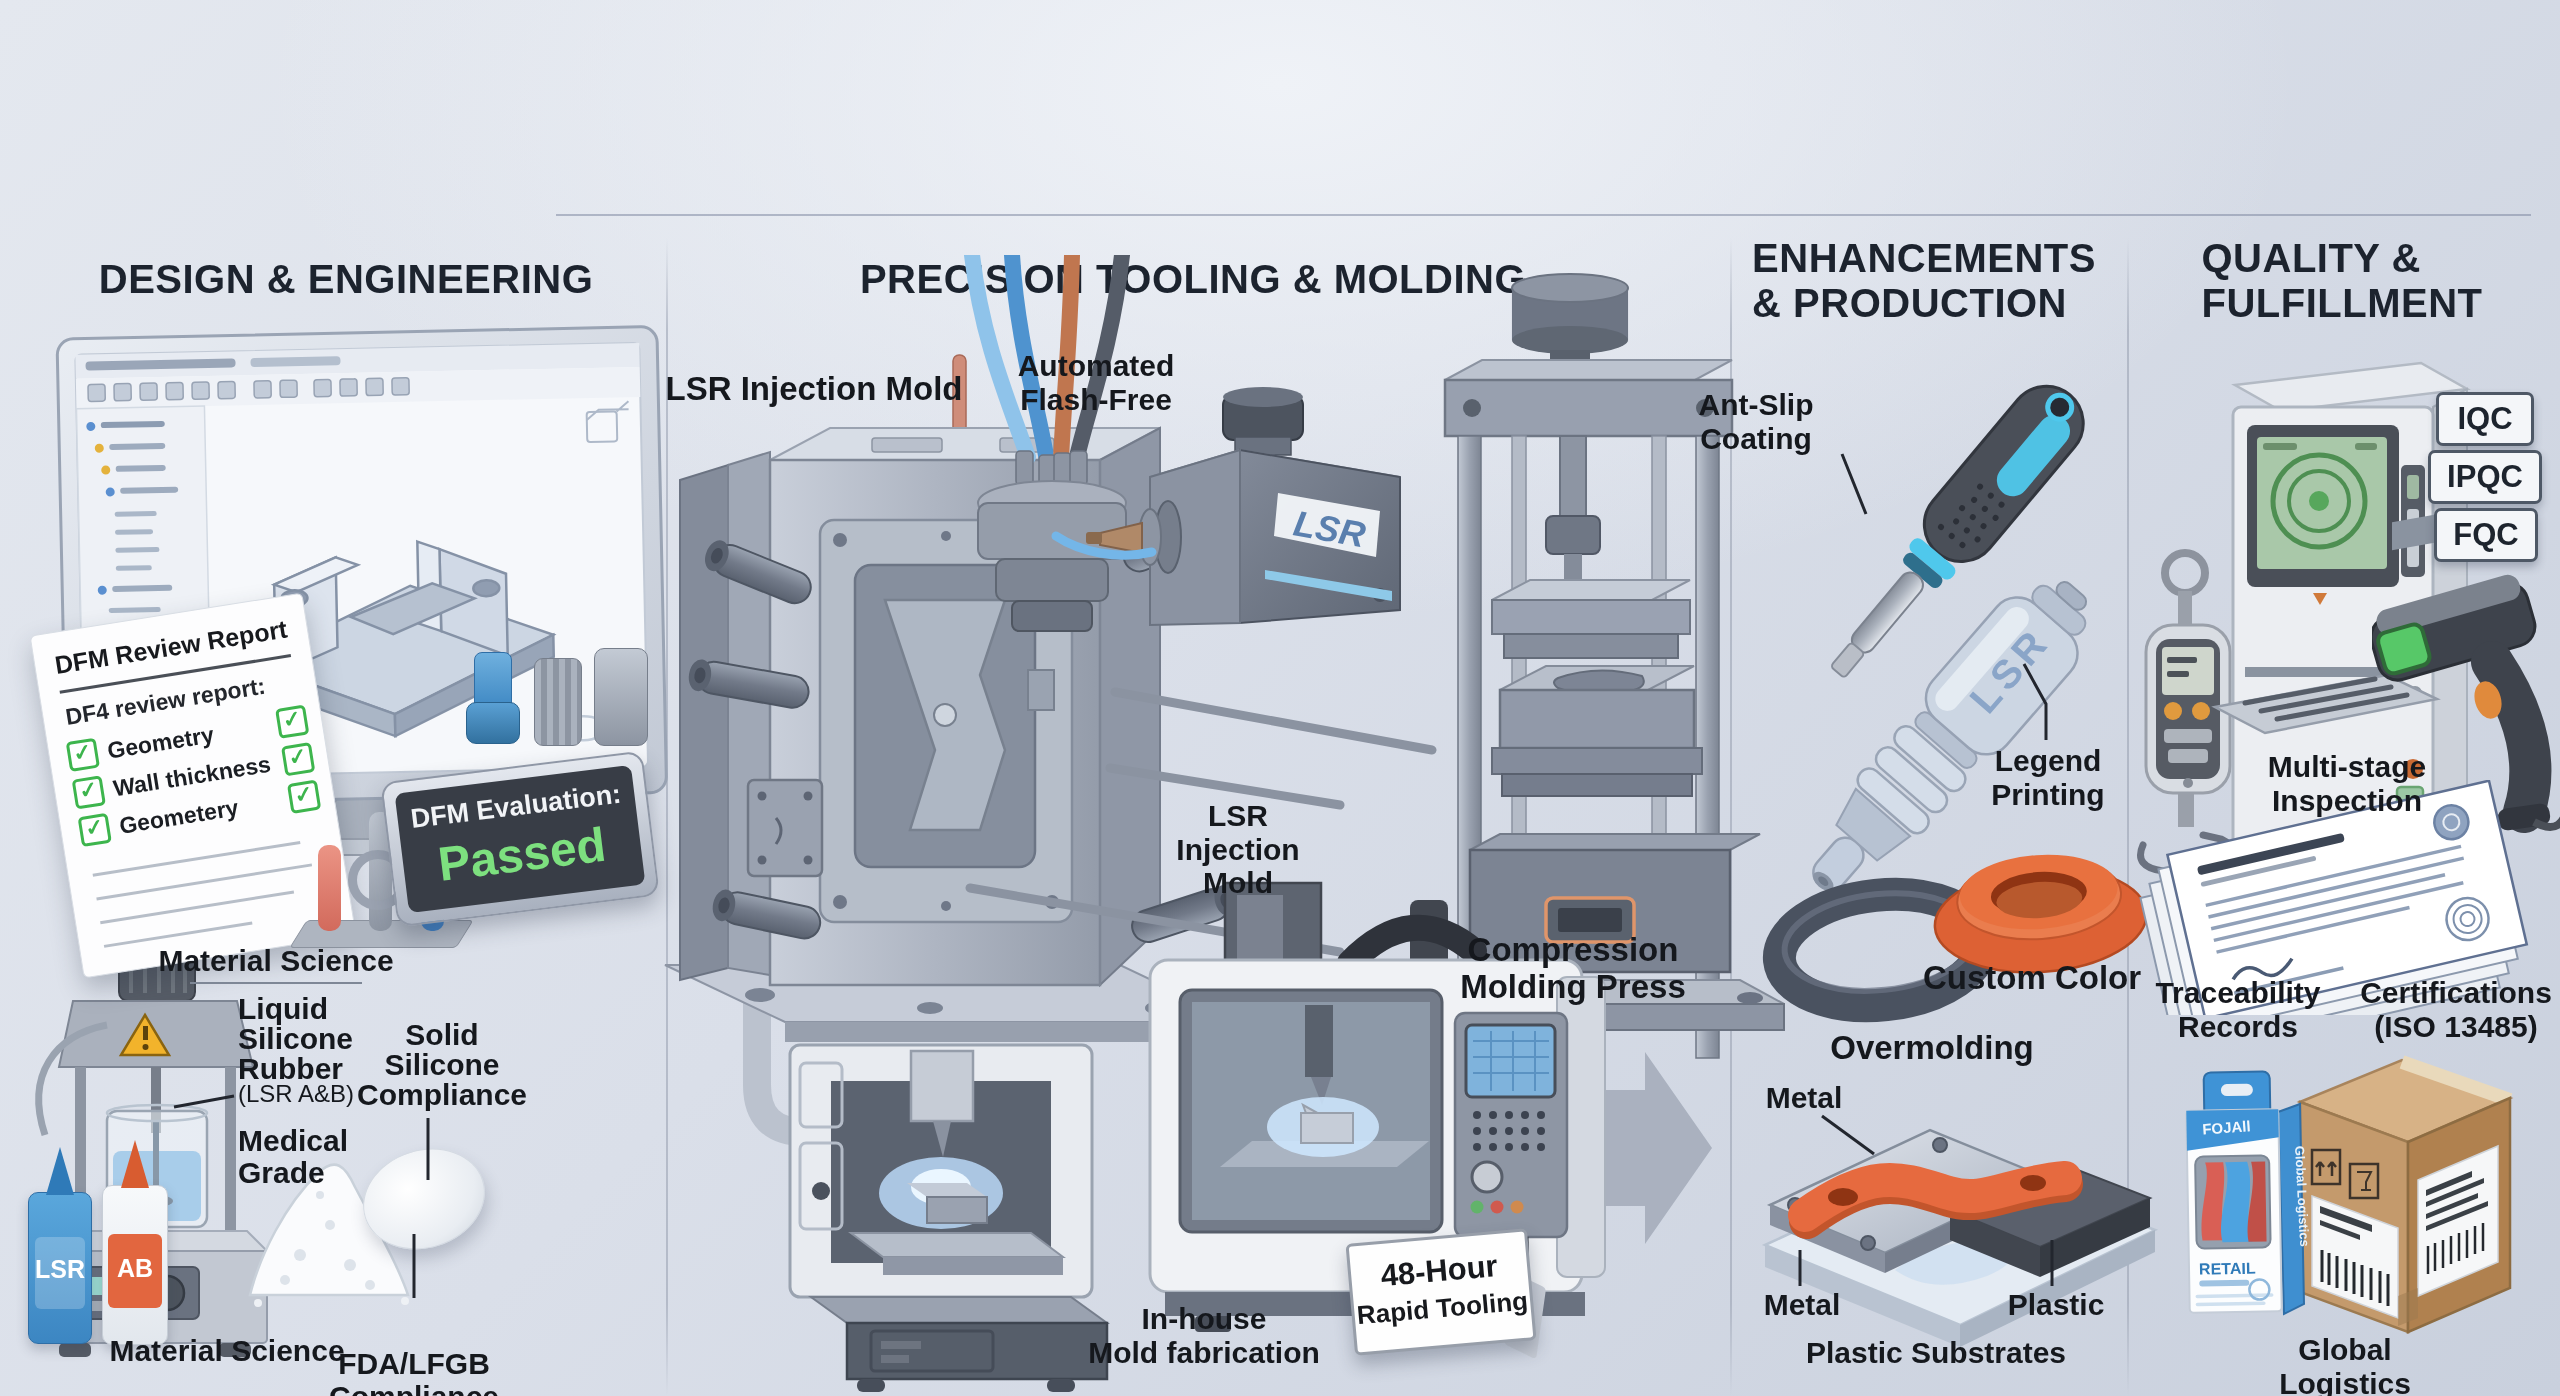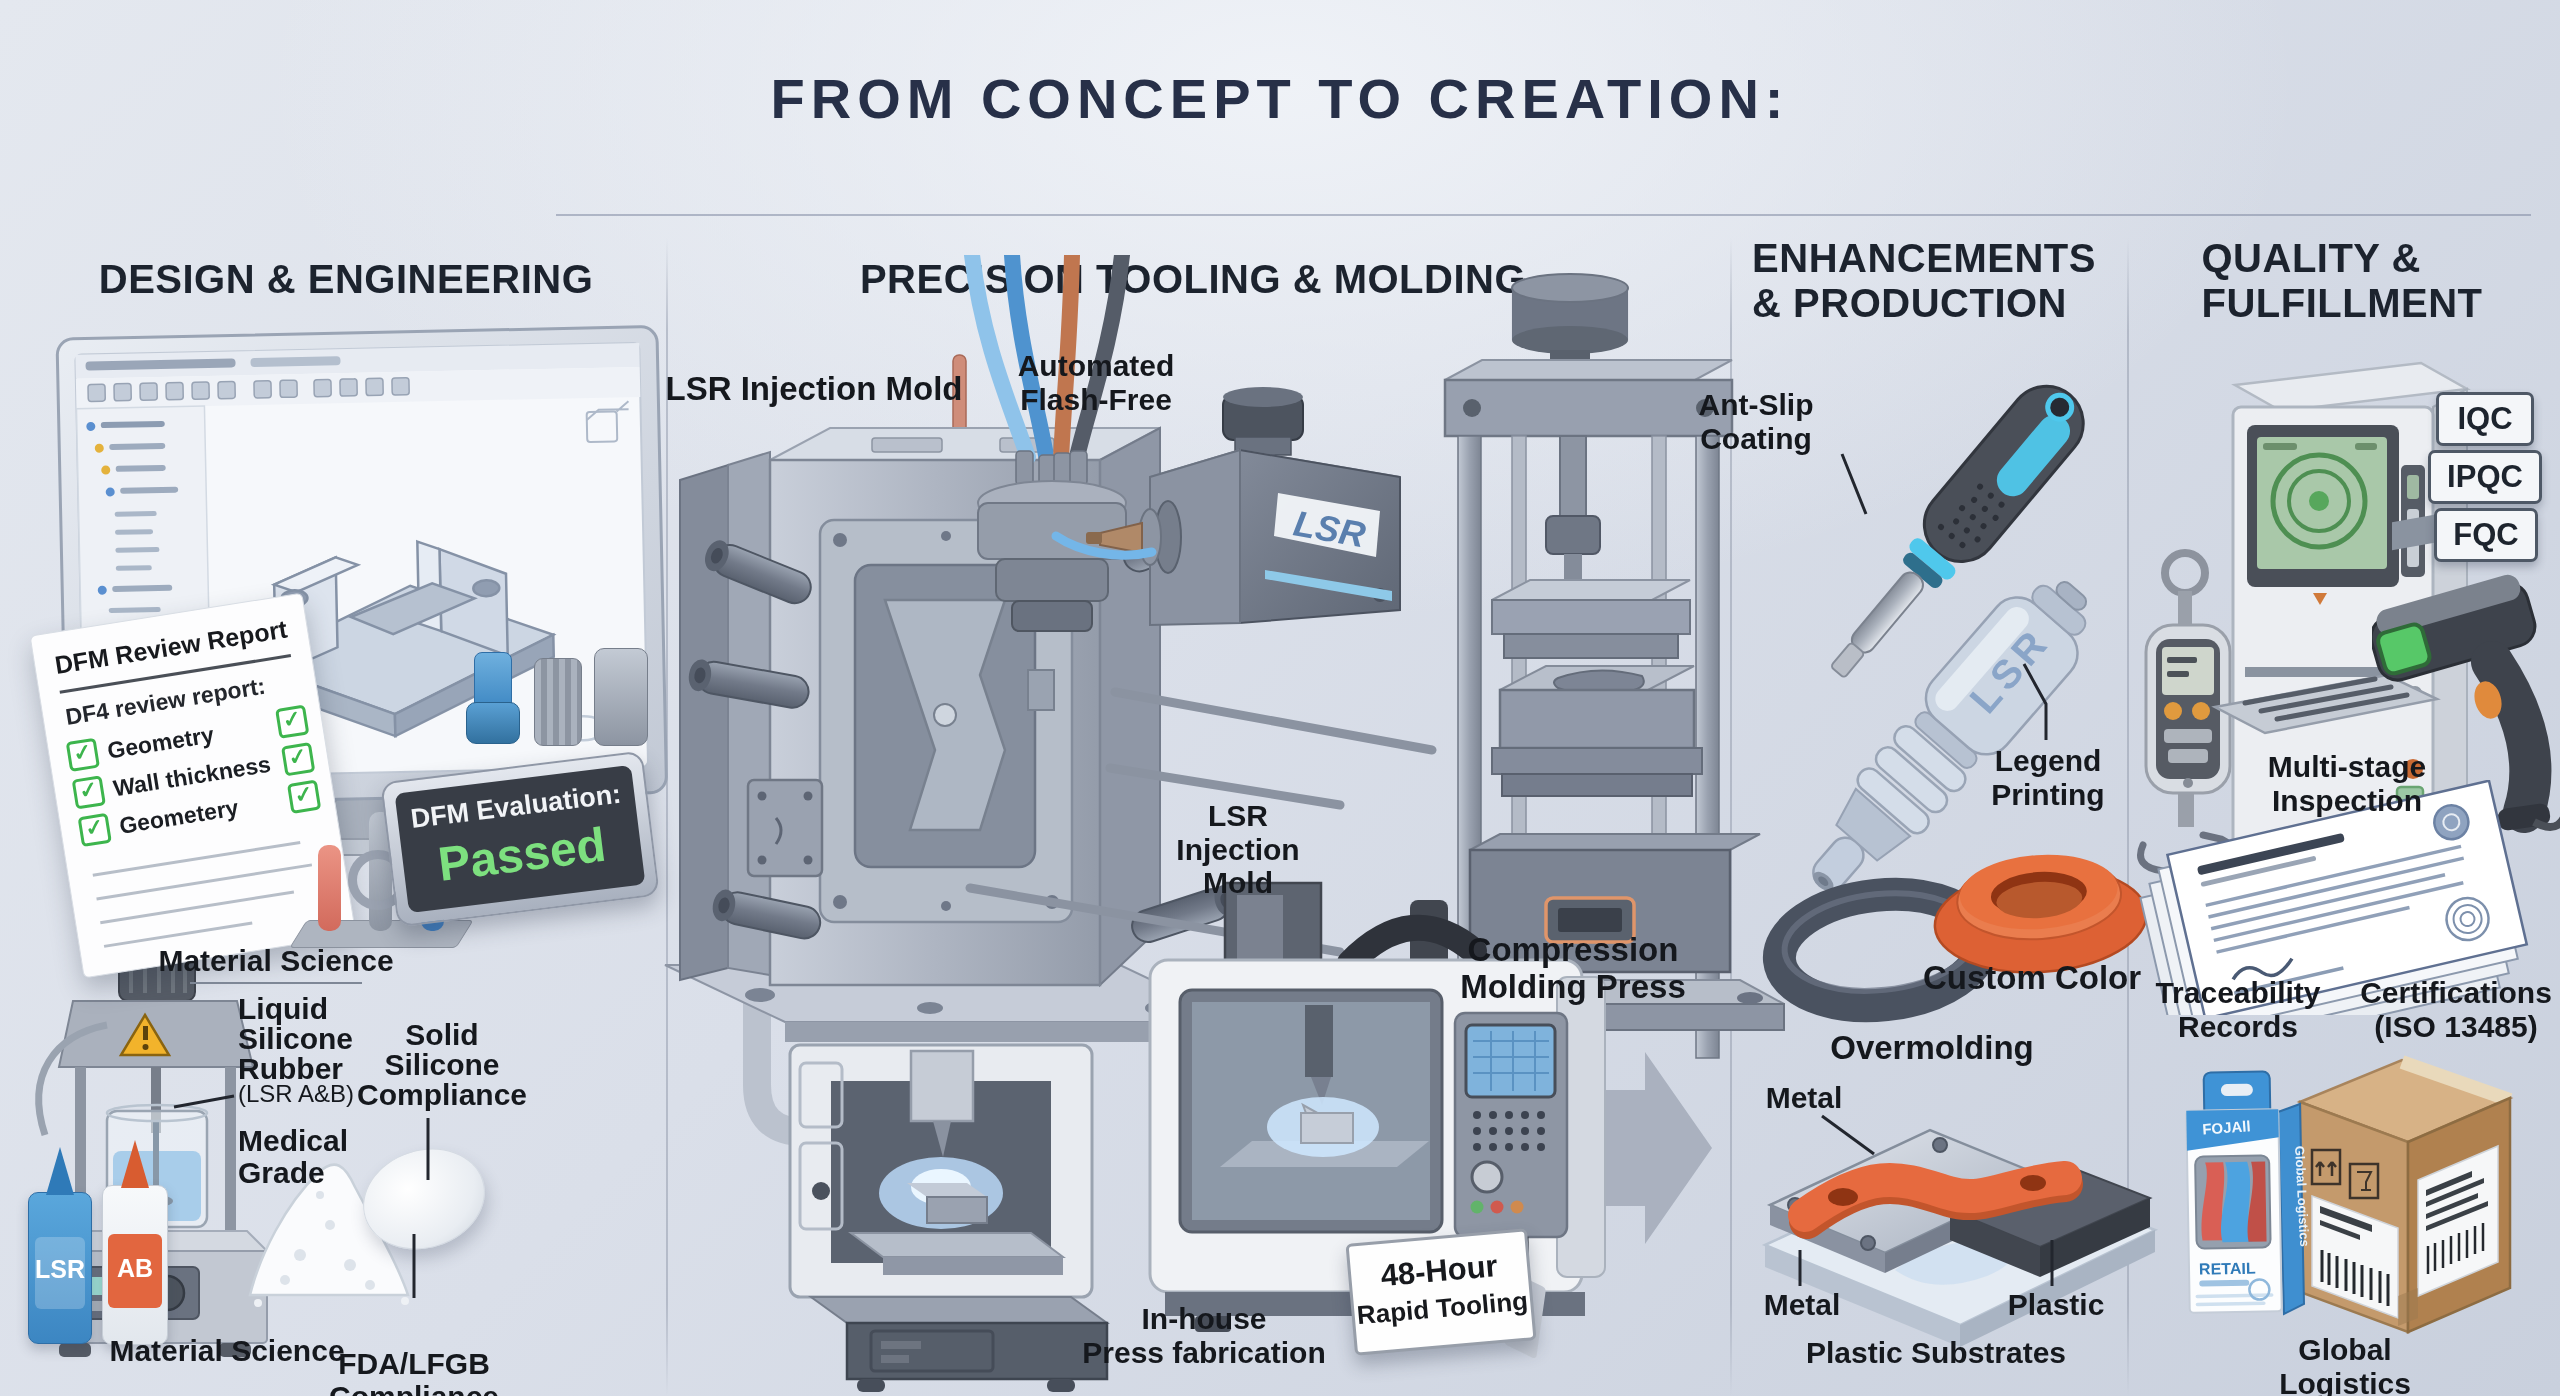--- a/index.html
+++ b/index.html
@@ -69,21 +69,20 @@
 </style>
 </head>
 <body>
 
 <div class="stage">
 
   <div class="vdiv" style="left:666px"></div>
   <div class="vdiv" style="left:1730px"></div>
   <div class="vdiv" style="left:2127px"></div>
 
-  <div class="title1">FROM CONCEPT TO CREATION:</div>
   <div class="hrline" style="left:556px;top:214px;width:1975px"></div>
 
   <div class="sec-hdr" style="left:346px;top:257px">DESIGN &amp; ENGINEERING</div>
   <div class="sec-hdr" style="left:1193px;top:257px">PRECISION TOOLING &amp; MOLDING</div>
   <div class="sec-hdr" style="left:1924px;top:236px">ENHANCEMENTS
 &amp; PRODUCTION</div>
   <div class="sec-hdr" style="left:2342px;top:236px">QUALITY &amp;
 FULFILLMENT</div>
 
   <svg class="abs" style="left:50px;top:325px" width="625" height="545" viewBox="0 0 625 545">
@@ -888,21 +887,21 @@
 
   <div class="lbl big" style="left:814px;top:371px">LSR Injection Mold</div>
   <div class="lbl" style="left:1096px;top:349px">Automated
 Flash-Free</div>
   <div class="lbl" style="left:1238px;top:799px">LSR
 Injection
 Mold</div>
   <div class="lbl big" style="left:1573px;top:932px">Compression
 Molding Press</div>
   <div class="lbl" style="left:1204px;top:1302px">In-house
-Press fabrication</div>
+Mold fabrication</div>
 
   <div class="lbl" style="left:276px;top:944px">Material Science</div>
   <div class="mat-underline"></div>
   <div class="lbl left" style="left:238px;top:994px;line-height:1.0">Liquid
 Silicone
 Rubber</div>
   <div class="lbl left reg" style="left:238px;top:1081px;font-size:24px">(LSR A&amp;B)</div>
   <div class="lbl left" style="left:238px;top:1125px;line-height:1.05">Medical
 Grade</div>
   <div class="lbl" style="left:442px;top:1020px;line-height:1.0">Solid

